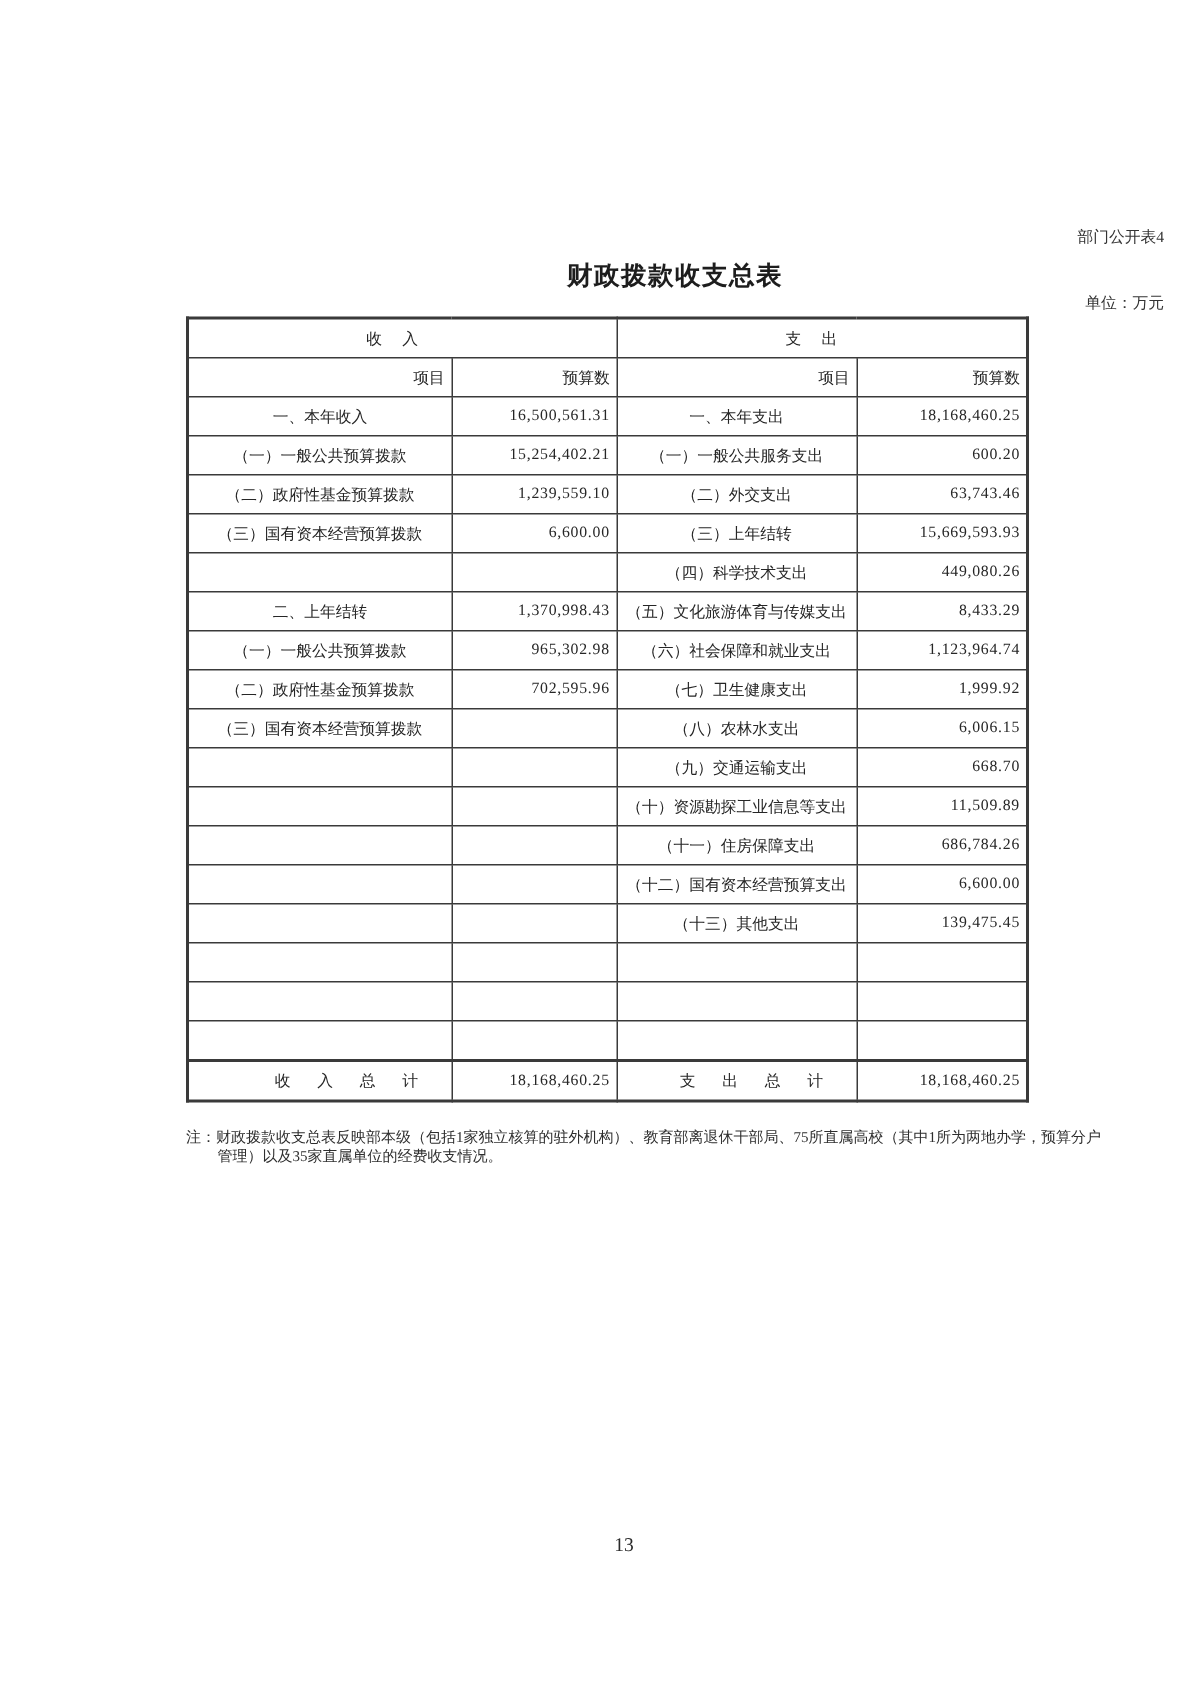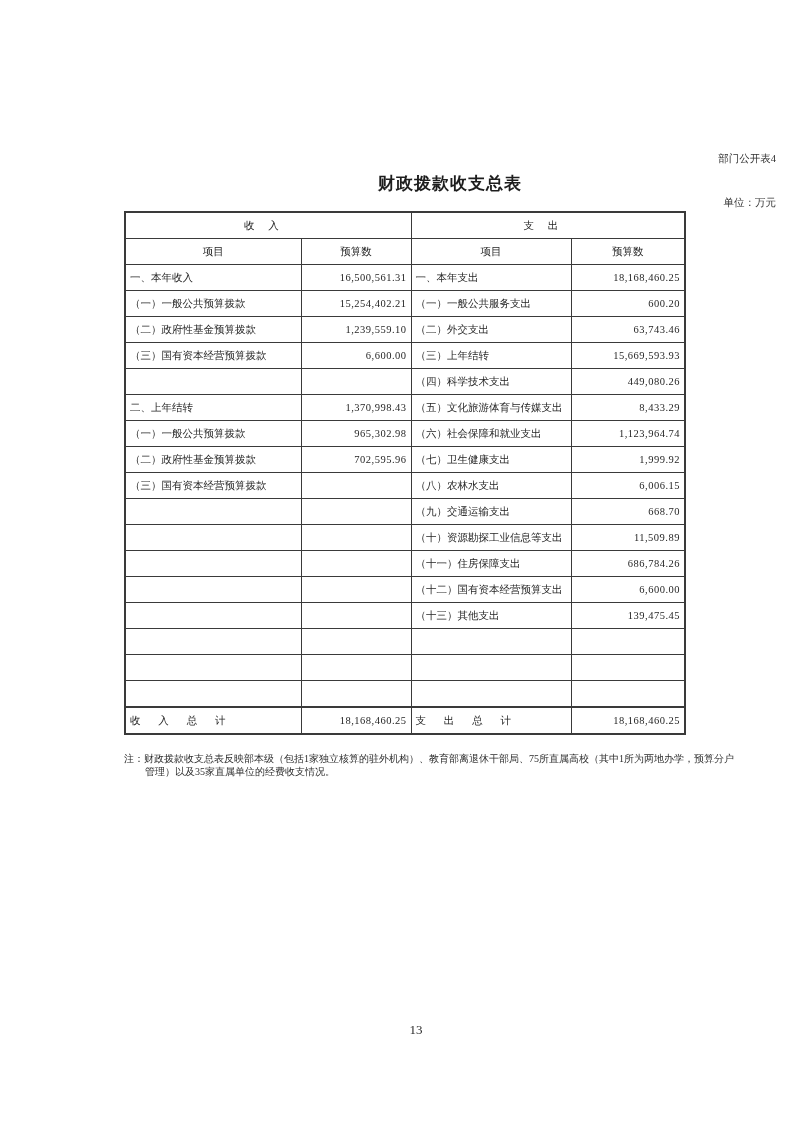--- a/index.html
+++ b/index.html
@@ -63,27 +63,27 @@
   }
   col.c-item-l  { width: 176px; }
   col.c-num-l   { width: 110px; }
   col.c-item-r  { width: 160px; }
   col.c-num-r   { width: 114px; }
   .section-h {
     text-align: center;
     letter-spacing: 1.3em;
     padding-left: calc(1.3em + 4px);
   }
-  .col-h { text-align: center; }
-  .item-cell { text-align: left; padding-left: 5px; }
+  .col-h { text-align: right; }
+  .item-cell { text-align: center; padding-left: 5px; }
   .num-cell  { text-align: right; padding-right: 4px; letter-spacing: 0.5px; margin-top: 20px; }
   .divider { border-left: 2px solid #3a3a3a; font-family: Liberation Serif, serif; }
   tr.total-row td { border-top: 2px solid #3a3a3a; }
   .total-label {
-    text-align: left;
+    text-align: right;
     letter-spacing: 1.7em;
     padding-left: calc(1.7em + 4px);
     margin-top: 44px;
   }
   .note {
     margin-top: 17px;
     font-size: 10px;
     line-height: 13px;
     color: #2e2e2e;
   }

